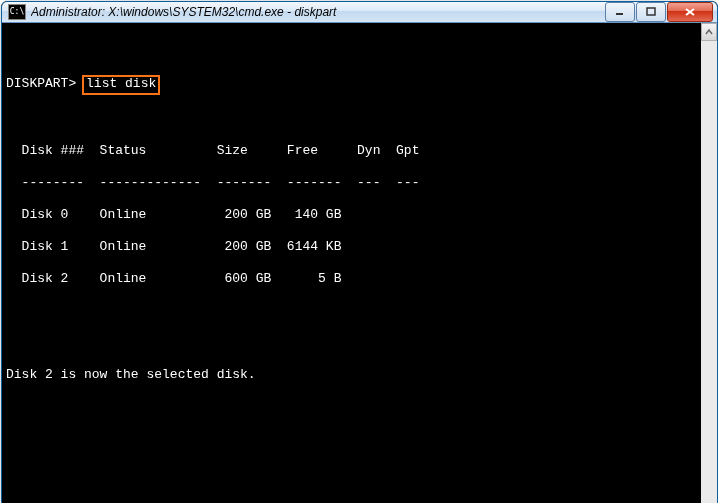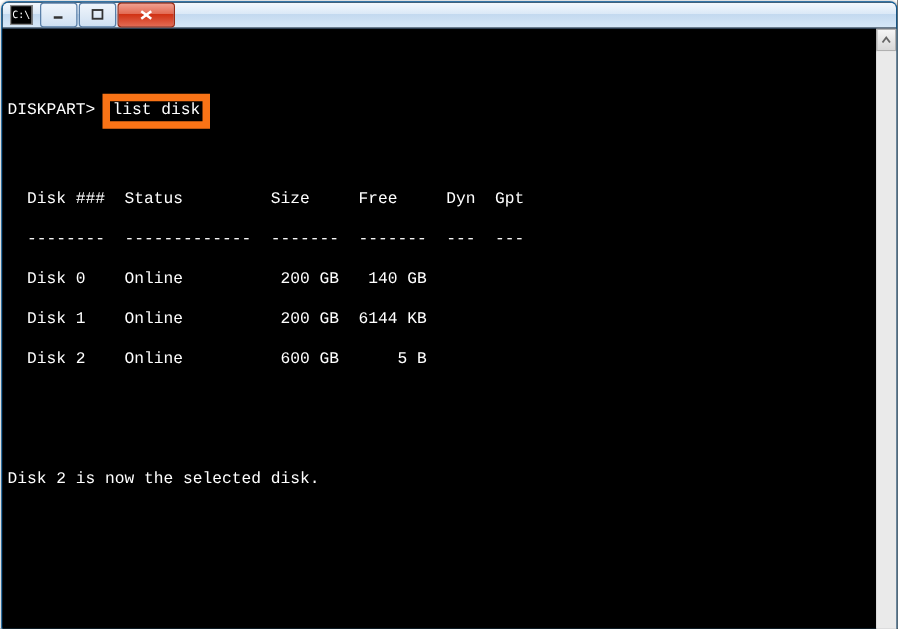--- a/index.html
+++ b/index.html
@@ -92,21 +92,21 @@
     overflow: hidden;
     position: relative;
     white-space: pre;
     letter-spacing: 0;
   }
   .terminal .line {
     display: block;
     white-space: pre;
   }
   .hl {
-    border: 6px solid #f97316;
+    border: 2px solid #f97316;
     padding: 0 2px 2px 2px;
     margin-left: -2px;
     display: inline-block;
     line-height: 14px;
   }
   .scrollbar {
     position: absolute;
     right: 0;
     top: 0;
     bottom: 0;
@@ -128,20 +128,21 @@
     flex: 1;
     display: flex;
   }
 </style>
 </head>
 <body>
 
 <div class="window">
   <div class="titlebar">
     <div class="icon">C:\</div>
+    <div class="title">Administrator: X:\windows\SYSTEM32\cmd.exe - diskpart</div>
     <div class="win-btns">
       <div class="win-btn">
         <svg width="10" height="10">
             <line x1="1" y1="7" x2="8" y2="7" stroke="#333" stroke-width="2"></line>
           </svg>
       </div>
       <div class="win-btn">
         <svg width="10" height="10">
             <rect x="1" y="1" width="8" height="7" fill="none" stroke="#333" stroke-width="1.5"></rect>
           </svg>

